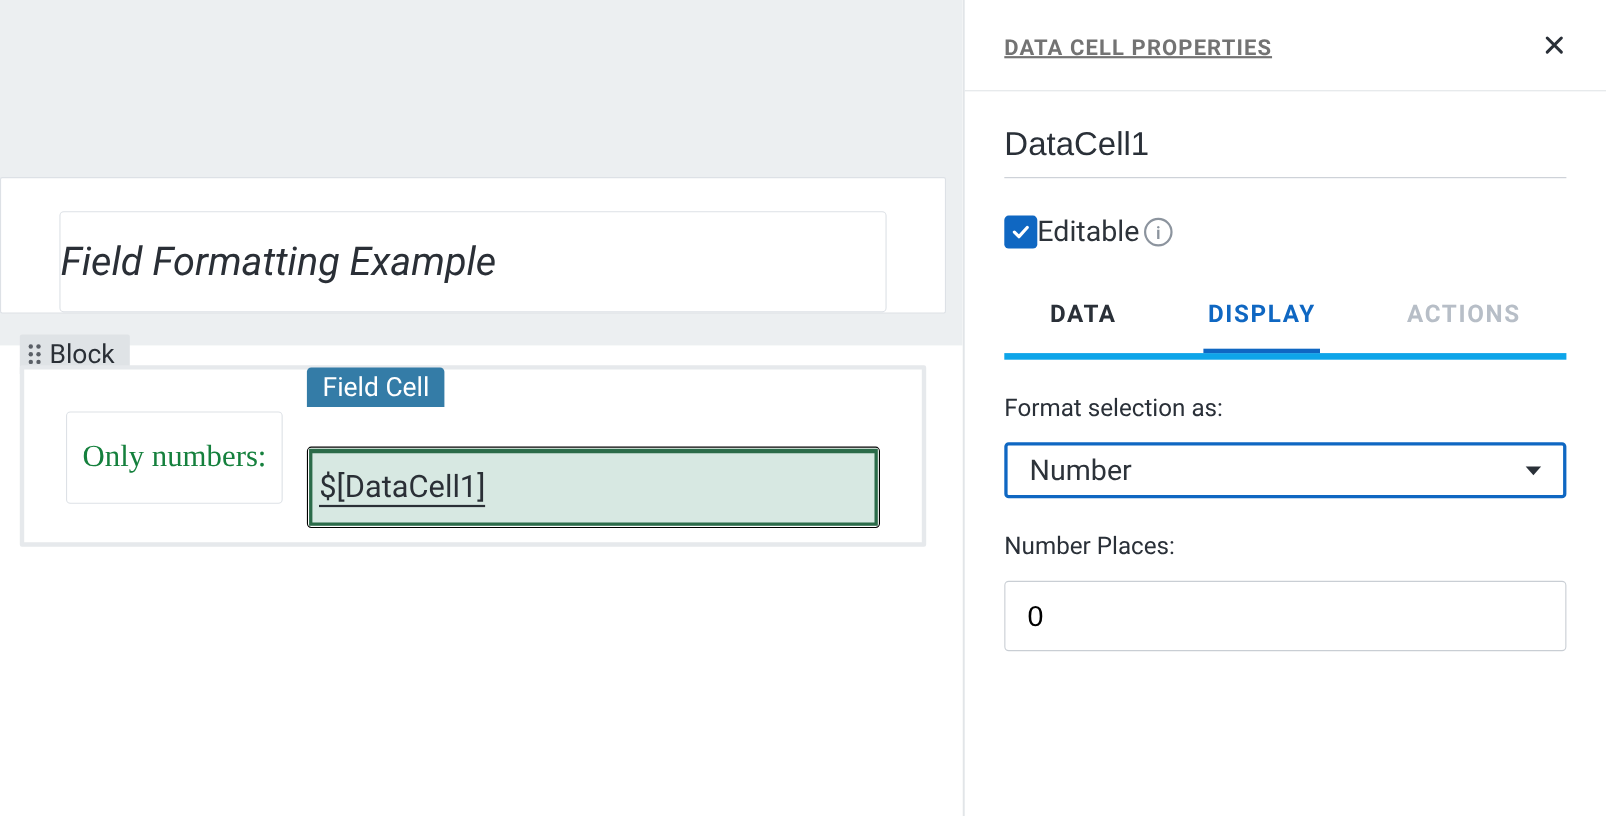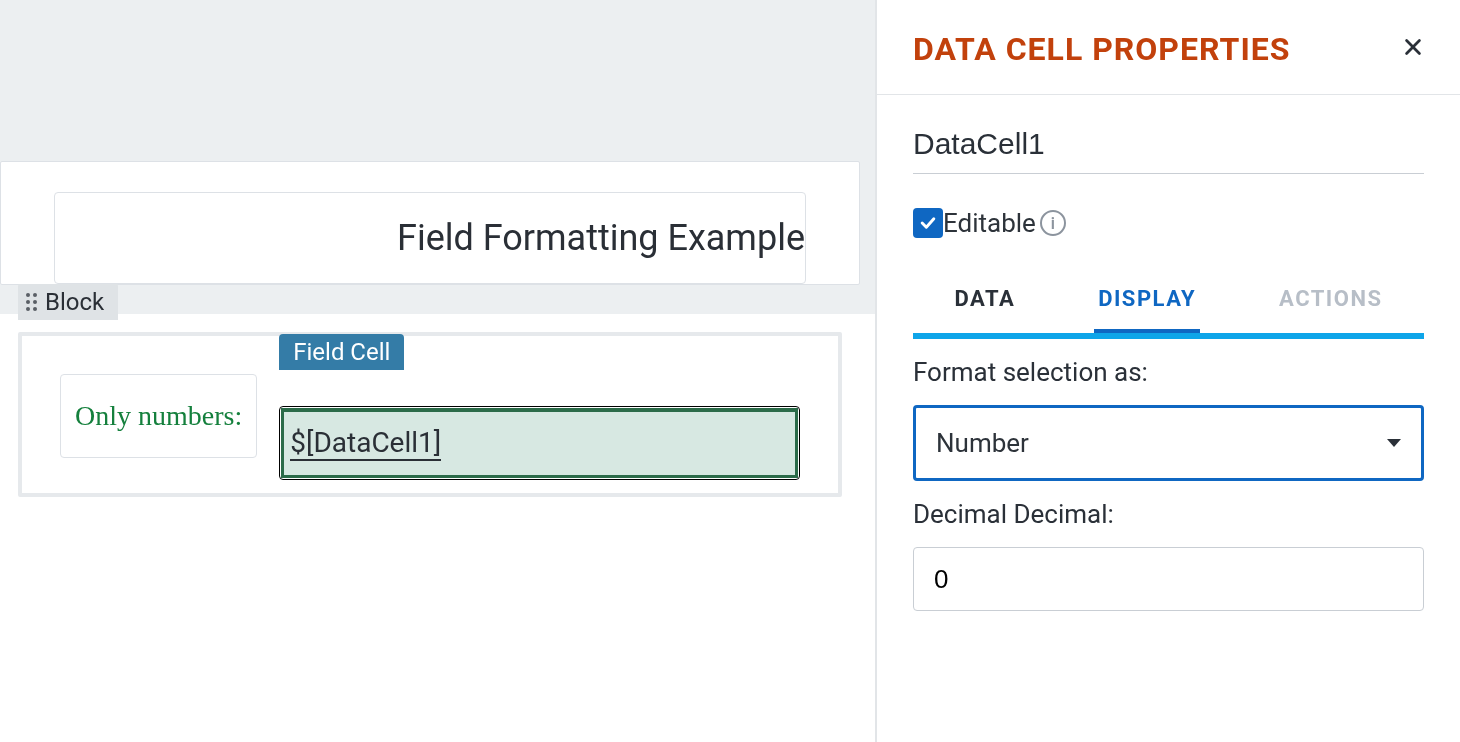--- a/index.html
+++ b/index.html
@@ -33,27 +33,28 @@
     background: #fff;
     border-radius: 2px;
   }
   .title-card {
     margin: 30px 53px 0 53px;
     height: 92px;
     border: 1px solid #dde1e6;
     border-radius: 4px;
     display: flex;
     align-items: center;
-    justify-content: flex-end;
+    justify-content: flex-start;
     font-size: 36px;
     color: #2a2f36;
+    font-style: italic;
   }
   .block-label {
     position: absolute;
-    top: 284px;
+    top: 304px;
     left: 18px;
     background: #dfe3e6;
     padding: 4px 14px 4px 8px;
     font-size: 24px;
     color: #2a2f36;
     display: flex;
     align-items: center;
     gap: 8px;
     border-radius: 2px 2px 0 0;
   }
@@ -137,24 +138,25 @@
     flex-direction: column;
   }
   .panel-header {
     display: flex;
     align-items: center;
     justify-content: space-between;
     padding: 30px 36px 26px 36px;
     border-bottom: 1px solid #e2e5e8;
   }
   .panel-title {
-    font-size: 32px;
+    font-size: 20px;
     font-weight: 700;
     letter-spacing: 1px;
-    color: #c2410c;
+    color: #737373;
+    text-decoration: underline;
   }
   .close-btn { cursor: pointer; }
   .close-btn svg { width: 22px; height: 22px; }
 
   .panel-body { padding: 26px 36px 13px 36px; display: flex; flex-direction: column; flex: 1; }
   .name-input {
     font-size: 30px;
     color: #2a3038;
     border: none;
     border-bottom: 1px solid #c9ced4;
@@ -206,27 +208,27 @@
   .tab.disabled { color: #b7bec7; cursor: default; }
 
   .section-heading {
     margin-top: 54px;
     font-size: 22px;
     font-weight: 700;
     letter-spacing: 2px;
     color: #6f7882;
   }
   .form-label {
-    margin-top: 18px;
-    font-size: 26px;
+    margin-top: 32px;
+    font-size: 22px;
     color: #2a3038;
   }
   .select-box {
     margin-top: 18px;
-    height: 76px;
+    height: 51px;
     border: 3px solid #0f67c2;
     border-radius: 4px;
     display: flex;
     align-items: center;
     justify-content: space-between;
     padding: 0 20px;
     font-size: 26px;
     cursor: pointer;
   }
   .caret-down {
@@ -318,16 +320,16 @@
       <div class="tab disabled">ACTIONS</div>
     </div>
 
 
     <div class="form-label">Format selection as:</div>
     <div class="select-box">
       <span>Number</span>
       <span class="caret-down"></span>
     </div>
 
-    <div class="form-label">Decimal Decimal:</div>
+    <div class="form-label">Number Places:</div>
     <input class="text-input" value="0" style="">
   </div>
 </div>
 
 </body></html>

